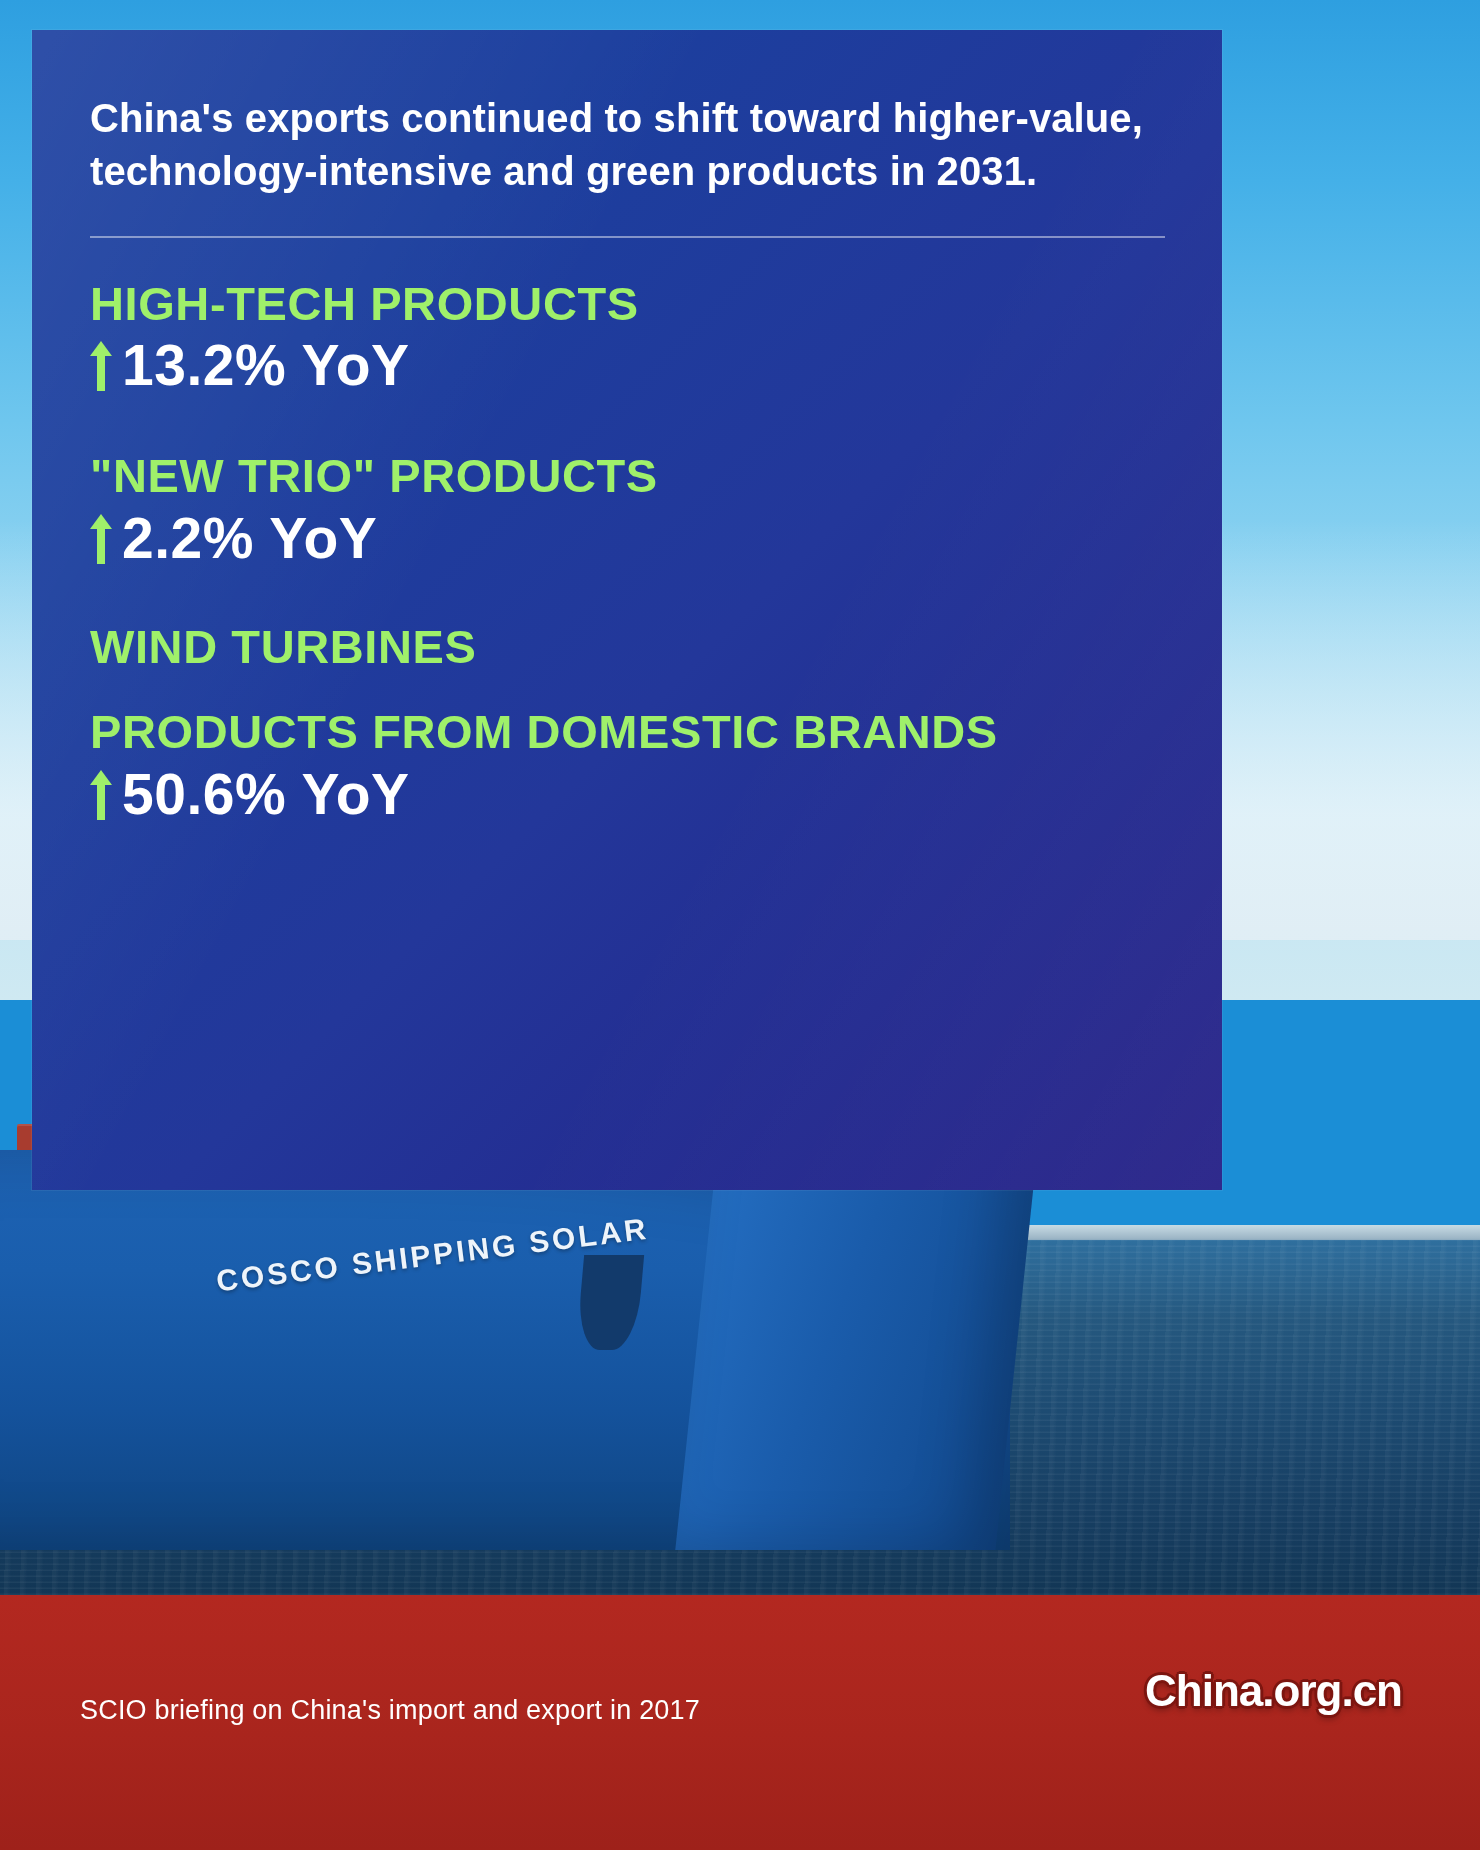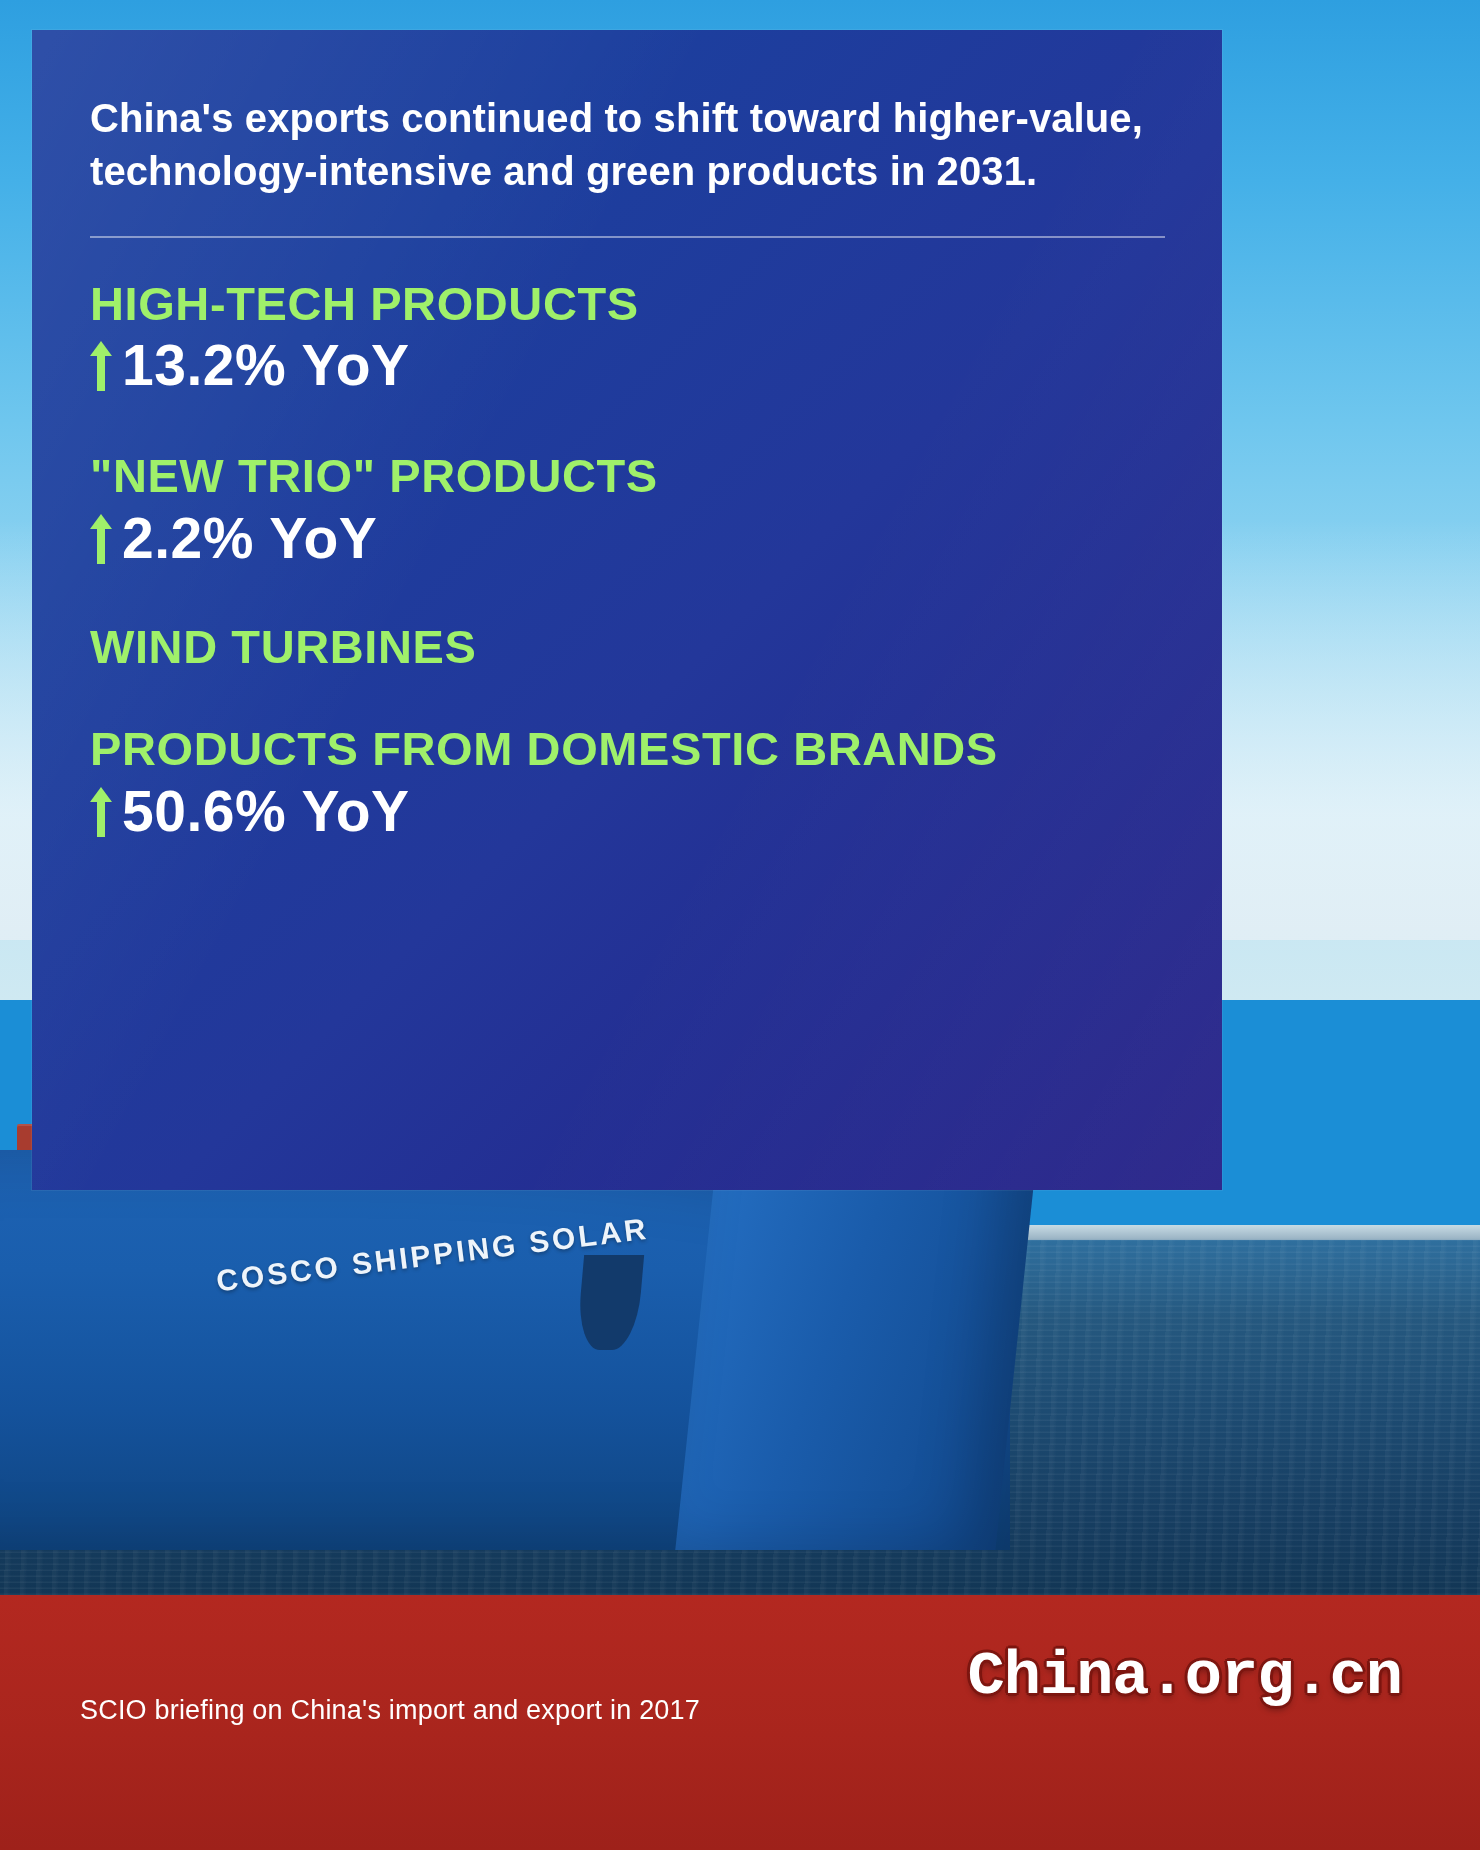--- a/index.html
+++ b/index.html
@@ -147,37 +147,37 @@
   }
   .arrow-up::after{
     content:""; position:absolute; left:0; top:0; width:0; height:0;
     border-left:11px solid transparent; border-right:11px solid transparent;
     border-bottom:15px solid #9ff06a;
   }
 
   
   .stat.s1 { margin-bottom:54px; }
   .stat.s2 { margin-bottom:52px; }
-  .stat.s3 { margin-bottom:50px; }
+  .stat.s3 { margin-bottom:33px; }
 
   
   .footer {
     position:absolute; left:0; bottom:0; width:1480px; height:255px;
     background:linear-gradient(180deg,#b32820 0%,#a9251d 55%,#9e211a 100%);
     z-index:4;
   }
   .footer-caption {
     position:absolute; left:80px; top:100px;
     color:#ffffff; font-size:27px; font-weight:400; letter-spacing:.2px;
   }
   .logo {
-    position:absolute; right:78px; top:46px;
-    font-size:62px; font-weight:800; font-style:normal;
+    position:absolute; right:78px; top:71px;
+    font-size:44px; font-weight:800; font-style:normal;
     color:#ffffff; letter-spacing:-1px;
-    font-family:Liberation Mono, monospace;
+    font-family:Liberation Sans, sans-serif;
     text-shadow:
       -2px -2px 0 #7d1610, 2px -2px 0 #7d1610, -2px 2px 0 #7d1610, 2px 2px 0 #7d1610,
       0 -3px 0 #7d1610, 0 3px 0 #7d1610, -3px 0 0 #7d1610, 3px 0 0 #7d1610,
       0 4px 6px rgba(0,0,0,.35);
   }
 </style>
 </head>
 <body>
 
 <div class="photo-bg">

